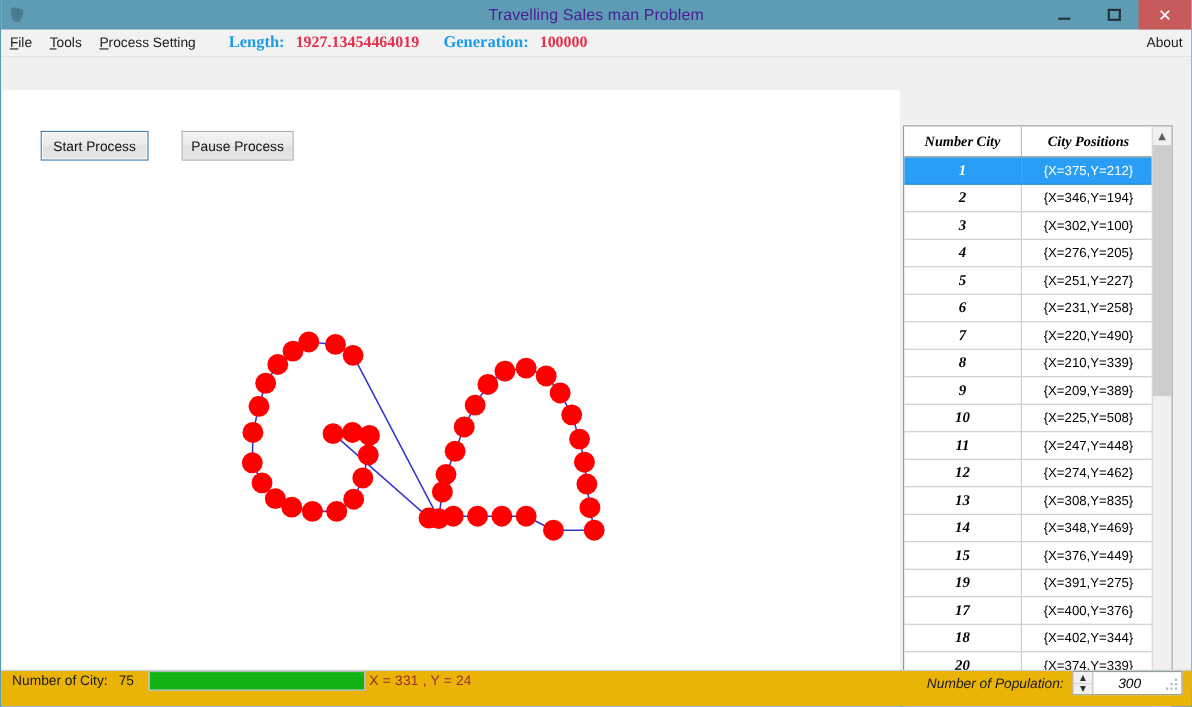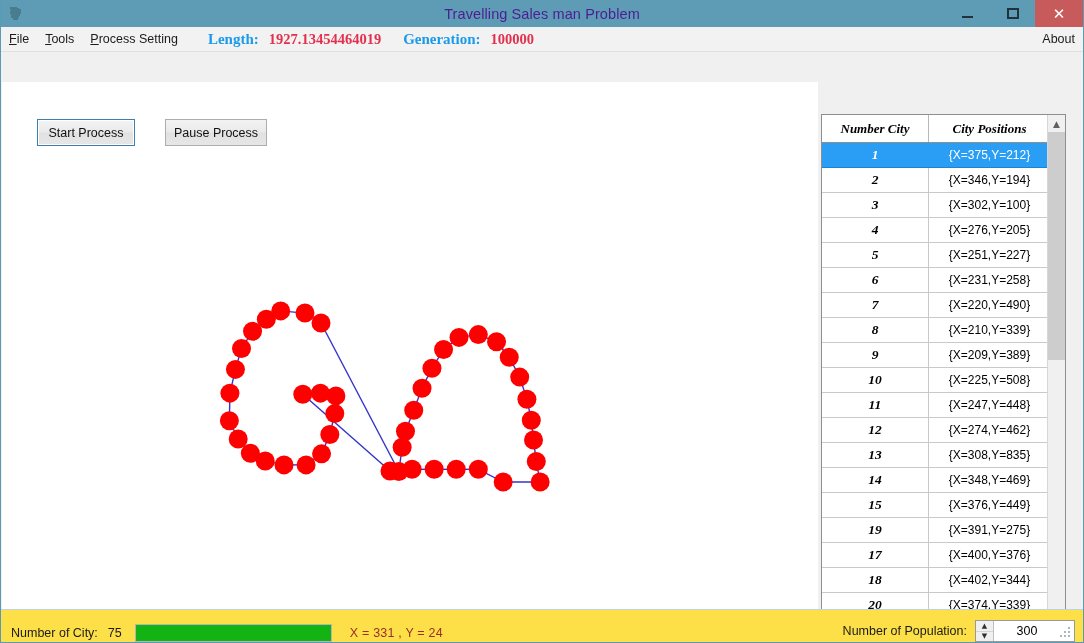--- a/index.html
+++ b/index.html
@@ -282,24 +282,24 @@
     cursor: default;
   }
 
   
   #status-bar {
     position: absolute;
     left: 0;
     bottom: 0;
     width: 1082px;
     height: 32px;
-    background: #fde047;
+    background: #eab308;
     border-top: 1px solid #bfd4e0;
     display: flex;
-    align-items: flex-end;
+    align-items: flex-start;
   }
   #status-left {
     display: flex;
     align-items: center;
     margin-left: 10px;
   }
   .status-label {
     font-size: 12.5px;
     color: #1b1b1b;
   }
@@ -321,28 +321,29 @@
   #progress-fill {
     position: absolute;
     left: 0; top: 0;
     height: 100%;
     width: 100%;
     background: #12b312;
   }
   #mouse-coords {
     font-size: 12.5px;
     color: #9b2d2d;
-    margin-left: 18px;
+    margin-left: 4px;
     letter-spacing: 0.2px;
   }
   #status-right {
     position: absolute;
     right: 8px;
     display: flex;
     align-items: center;
+    font-style: italic;
   }
   #population-label {
     font-size: 12.5px;
     color: #1b1b1b;
     margin-right: 8px;
   }
   #population-spinner {
     width: 100px;
     height: 22px;
     background: #ffffff;

